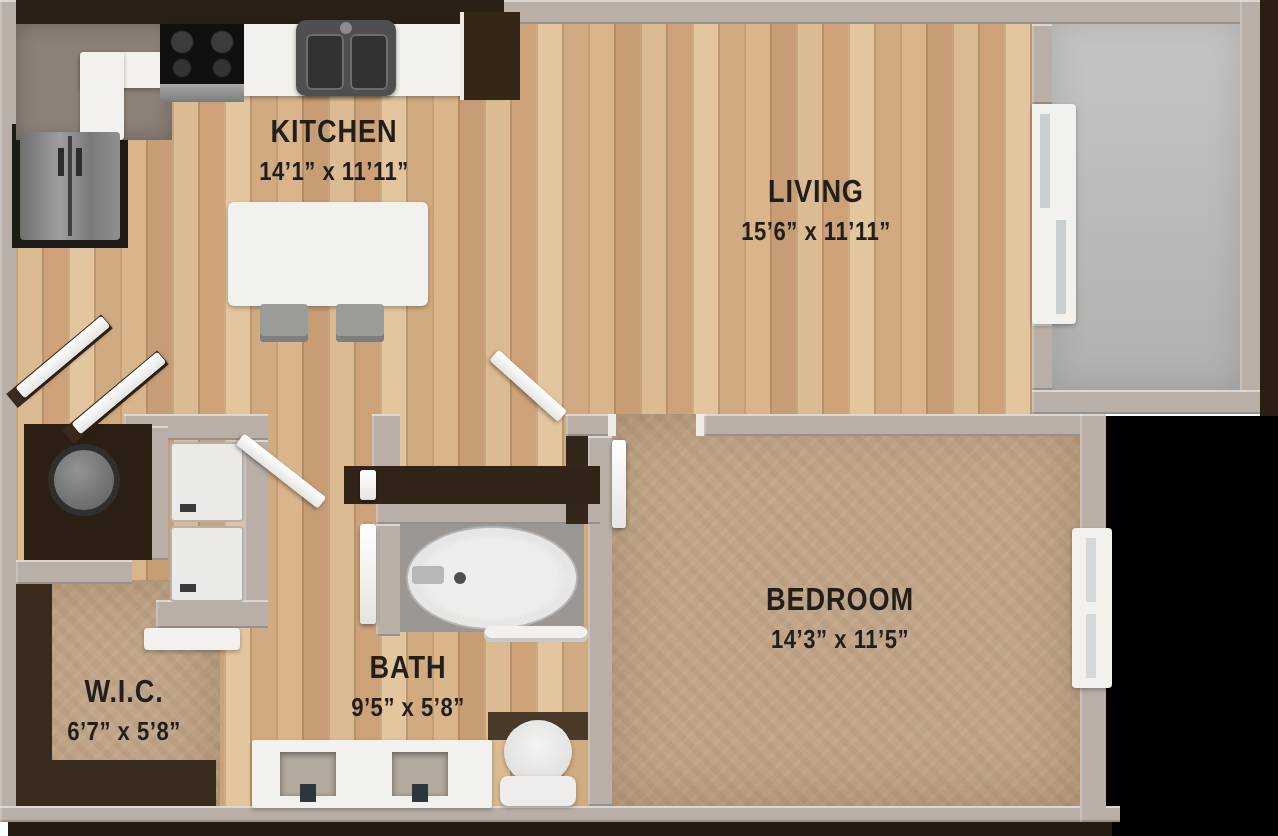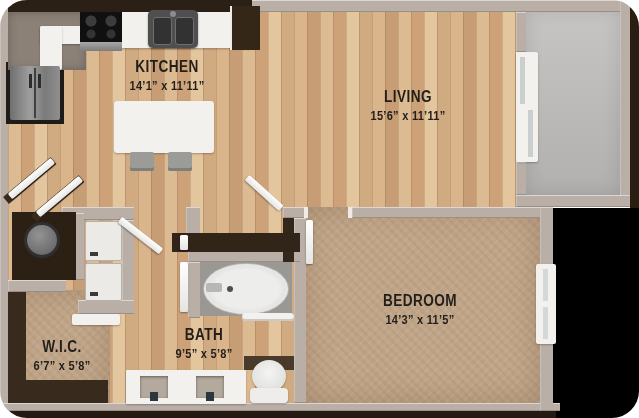--- a/index.html
+++ b/index.html
@@ -1,17 +1,17 @@
 <!DOCTYPE html>
 <html><head>
 <meta charset="utf-8">
 <style>
   html,body{margin:0;padding:0;background:#ffffff;}
   #plan{position:relative;width:639px;height:418px;background:#ffffff;overflow:hidden;
-        font-family:"Liberation Sans",sans-serif;border-radius:27px;}
+        font-family:"Liberation Sans",sans-serif;}
   .abs{position:absolute;}
   .wall{position:absolute;background:#b9afa7;
         box-shadow:inset 0 1px 0 rgba(255,255,255,.5),inset 1px 0 0 rgba(255,255,255,.22),inset 0 -1px 0 rgba(0,0,0,.18);}
   .cap{position:absolute;background:#efece8;}
   .wood{position:absolute;background-color:#d2ad83;background-image:
         repeating-linear-gradient(90deg, rgba(96,62,32,.18) 0 1px, rgba(0,0,0,0) 1px 13px),
         repeating-linear-gradient(90deg, #dcba92 0 13px, #cda279 13px 26px, #e3c59e 26px 39px, #d0aa80 39px 52px, #dab58b 52px 65px, #c69d74 65px 78px);}
   .carpet{position:absolute;background-color:#c0a588;background-image:
         repeating-linear-gradient(45deg, rgba(104,78,52,.07) 0 3px, rgba(0,0,0,0) 3px 7px),
         repeating-linear-gradient(-45deg, rgba(255,255,255,.06) 0 2px, rgba(0,0,0,0) 2px 6px);

